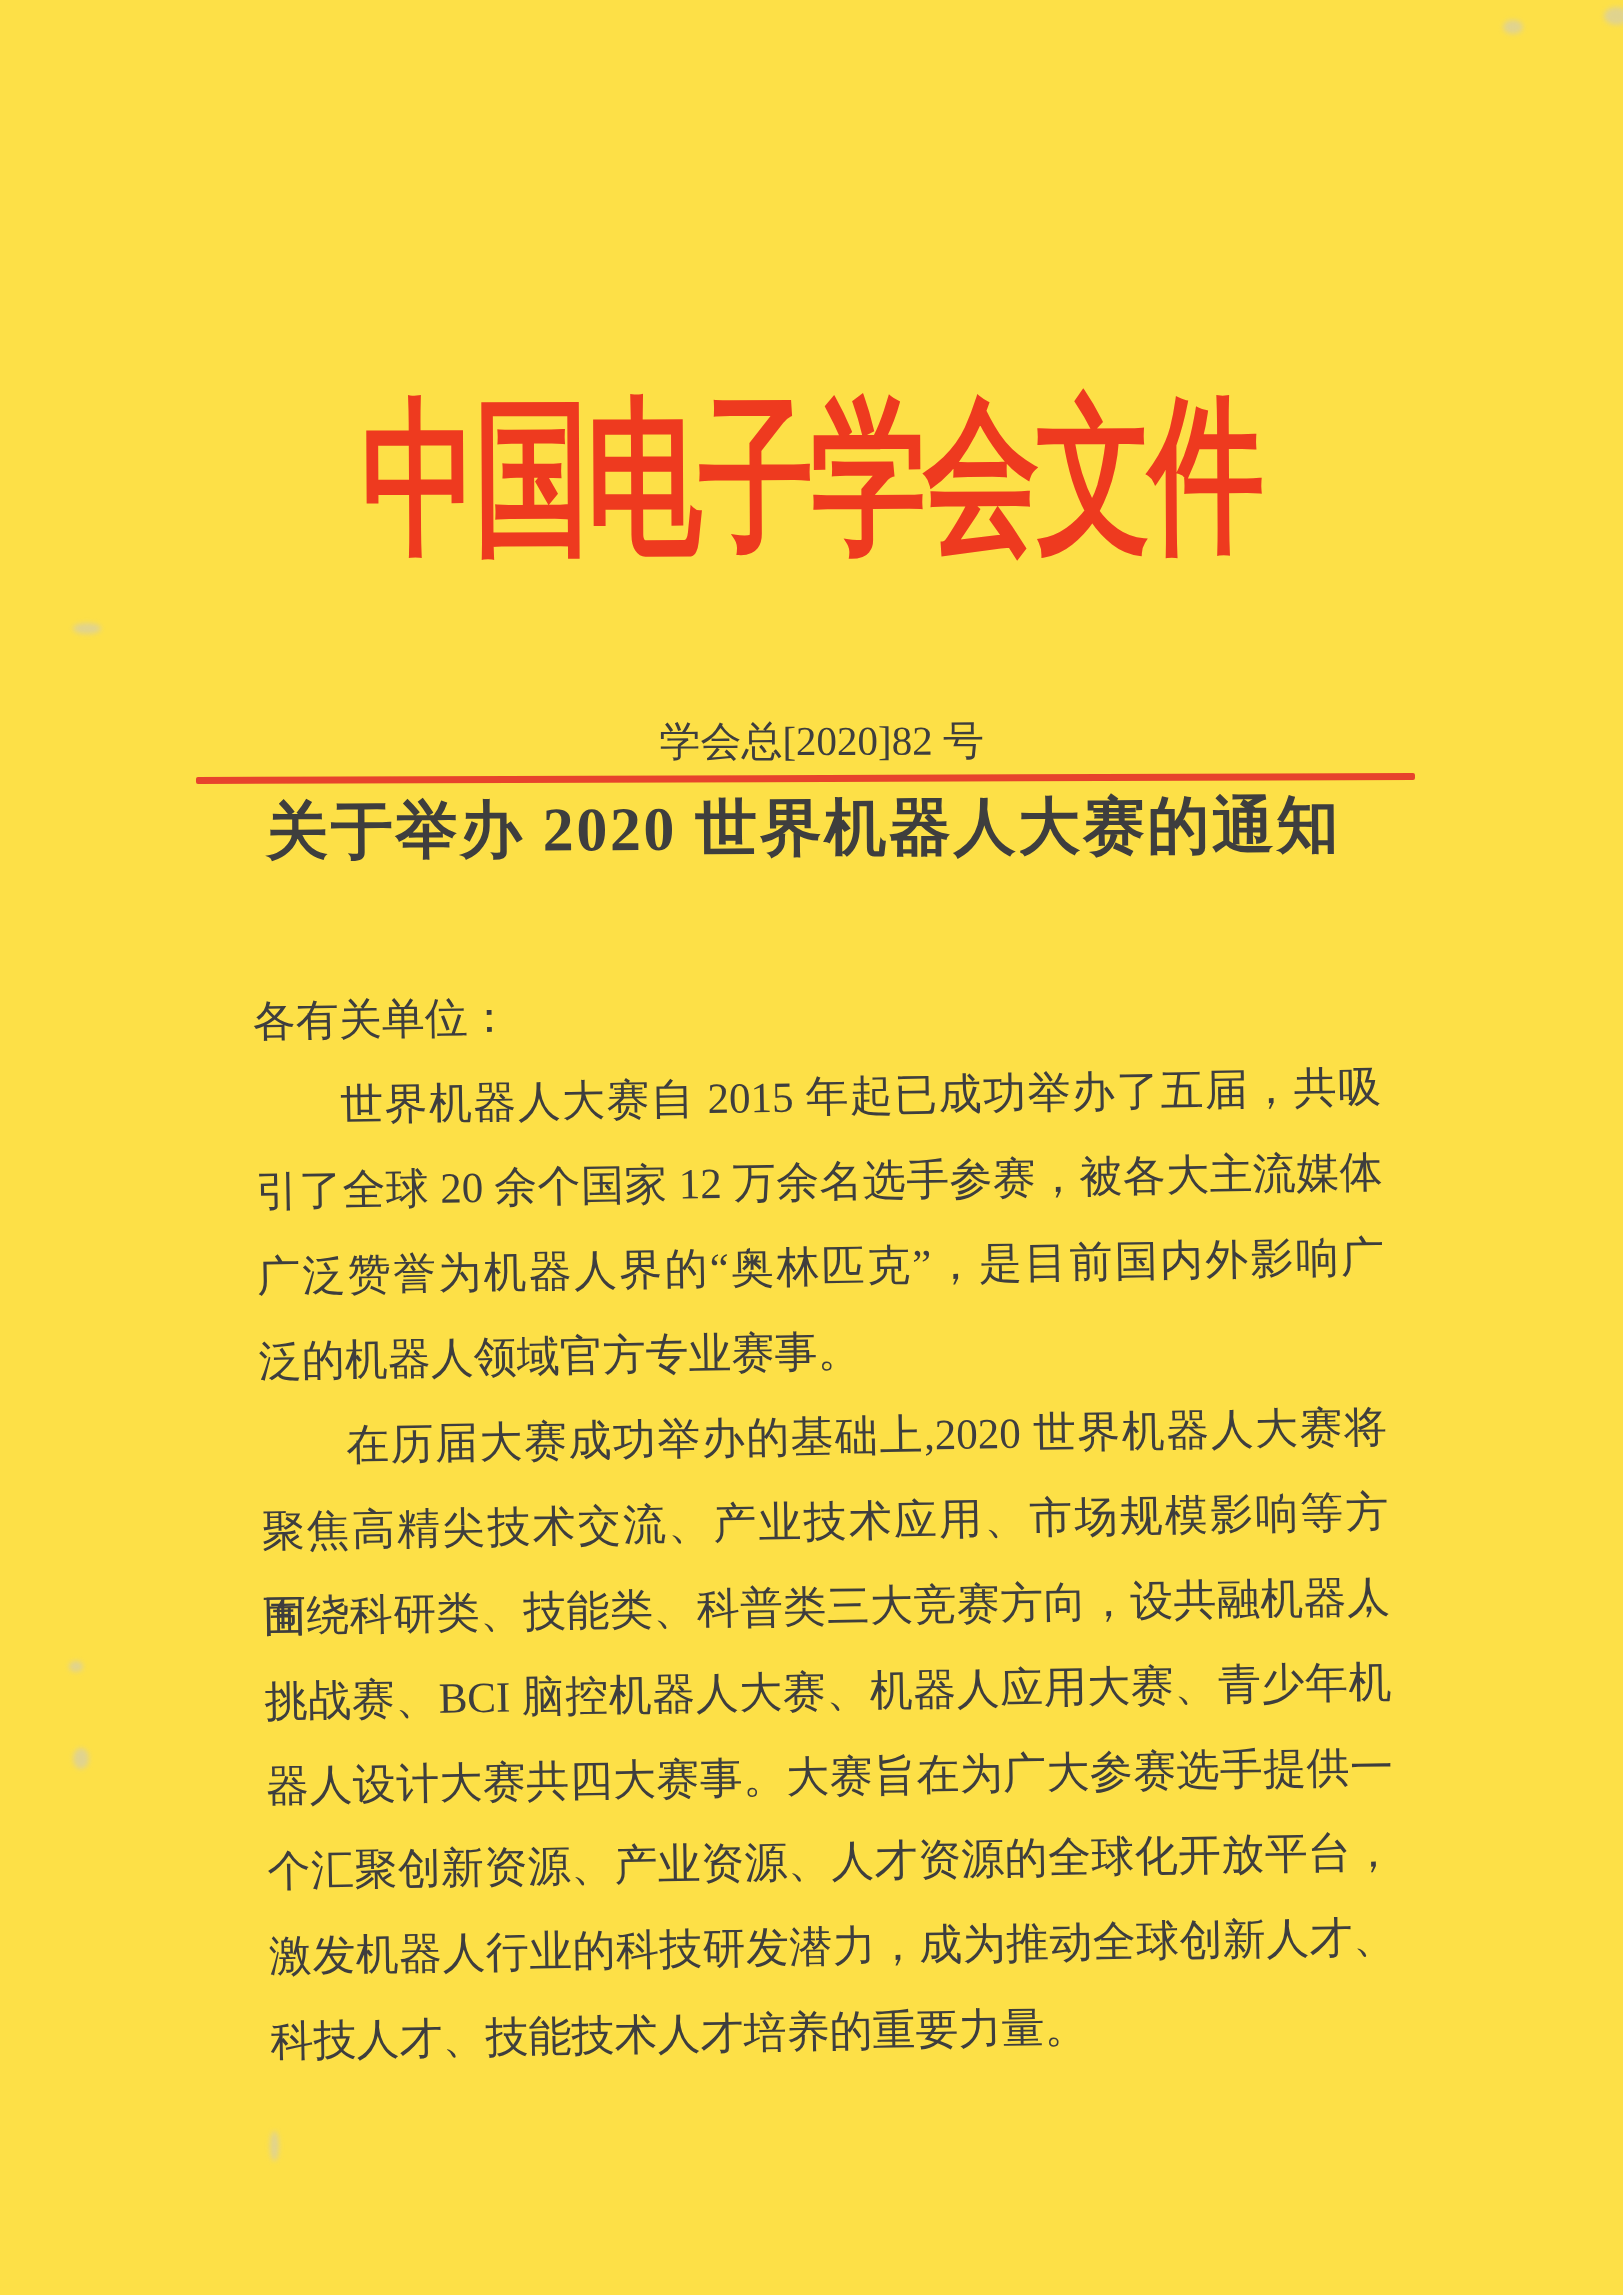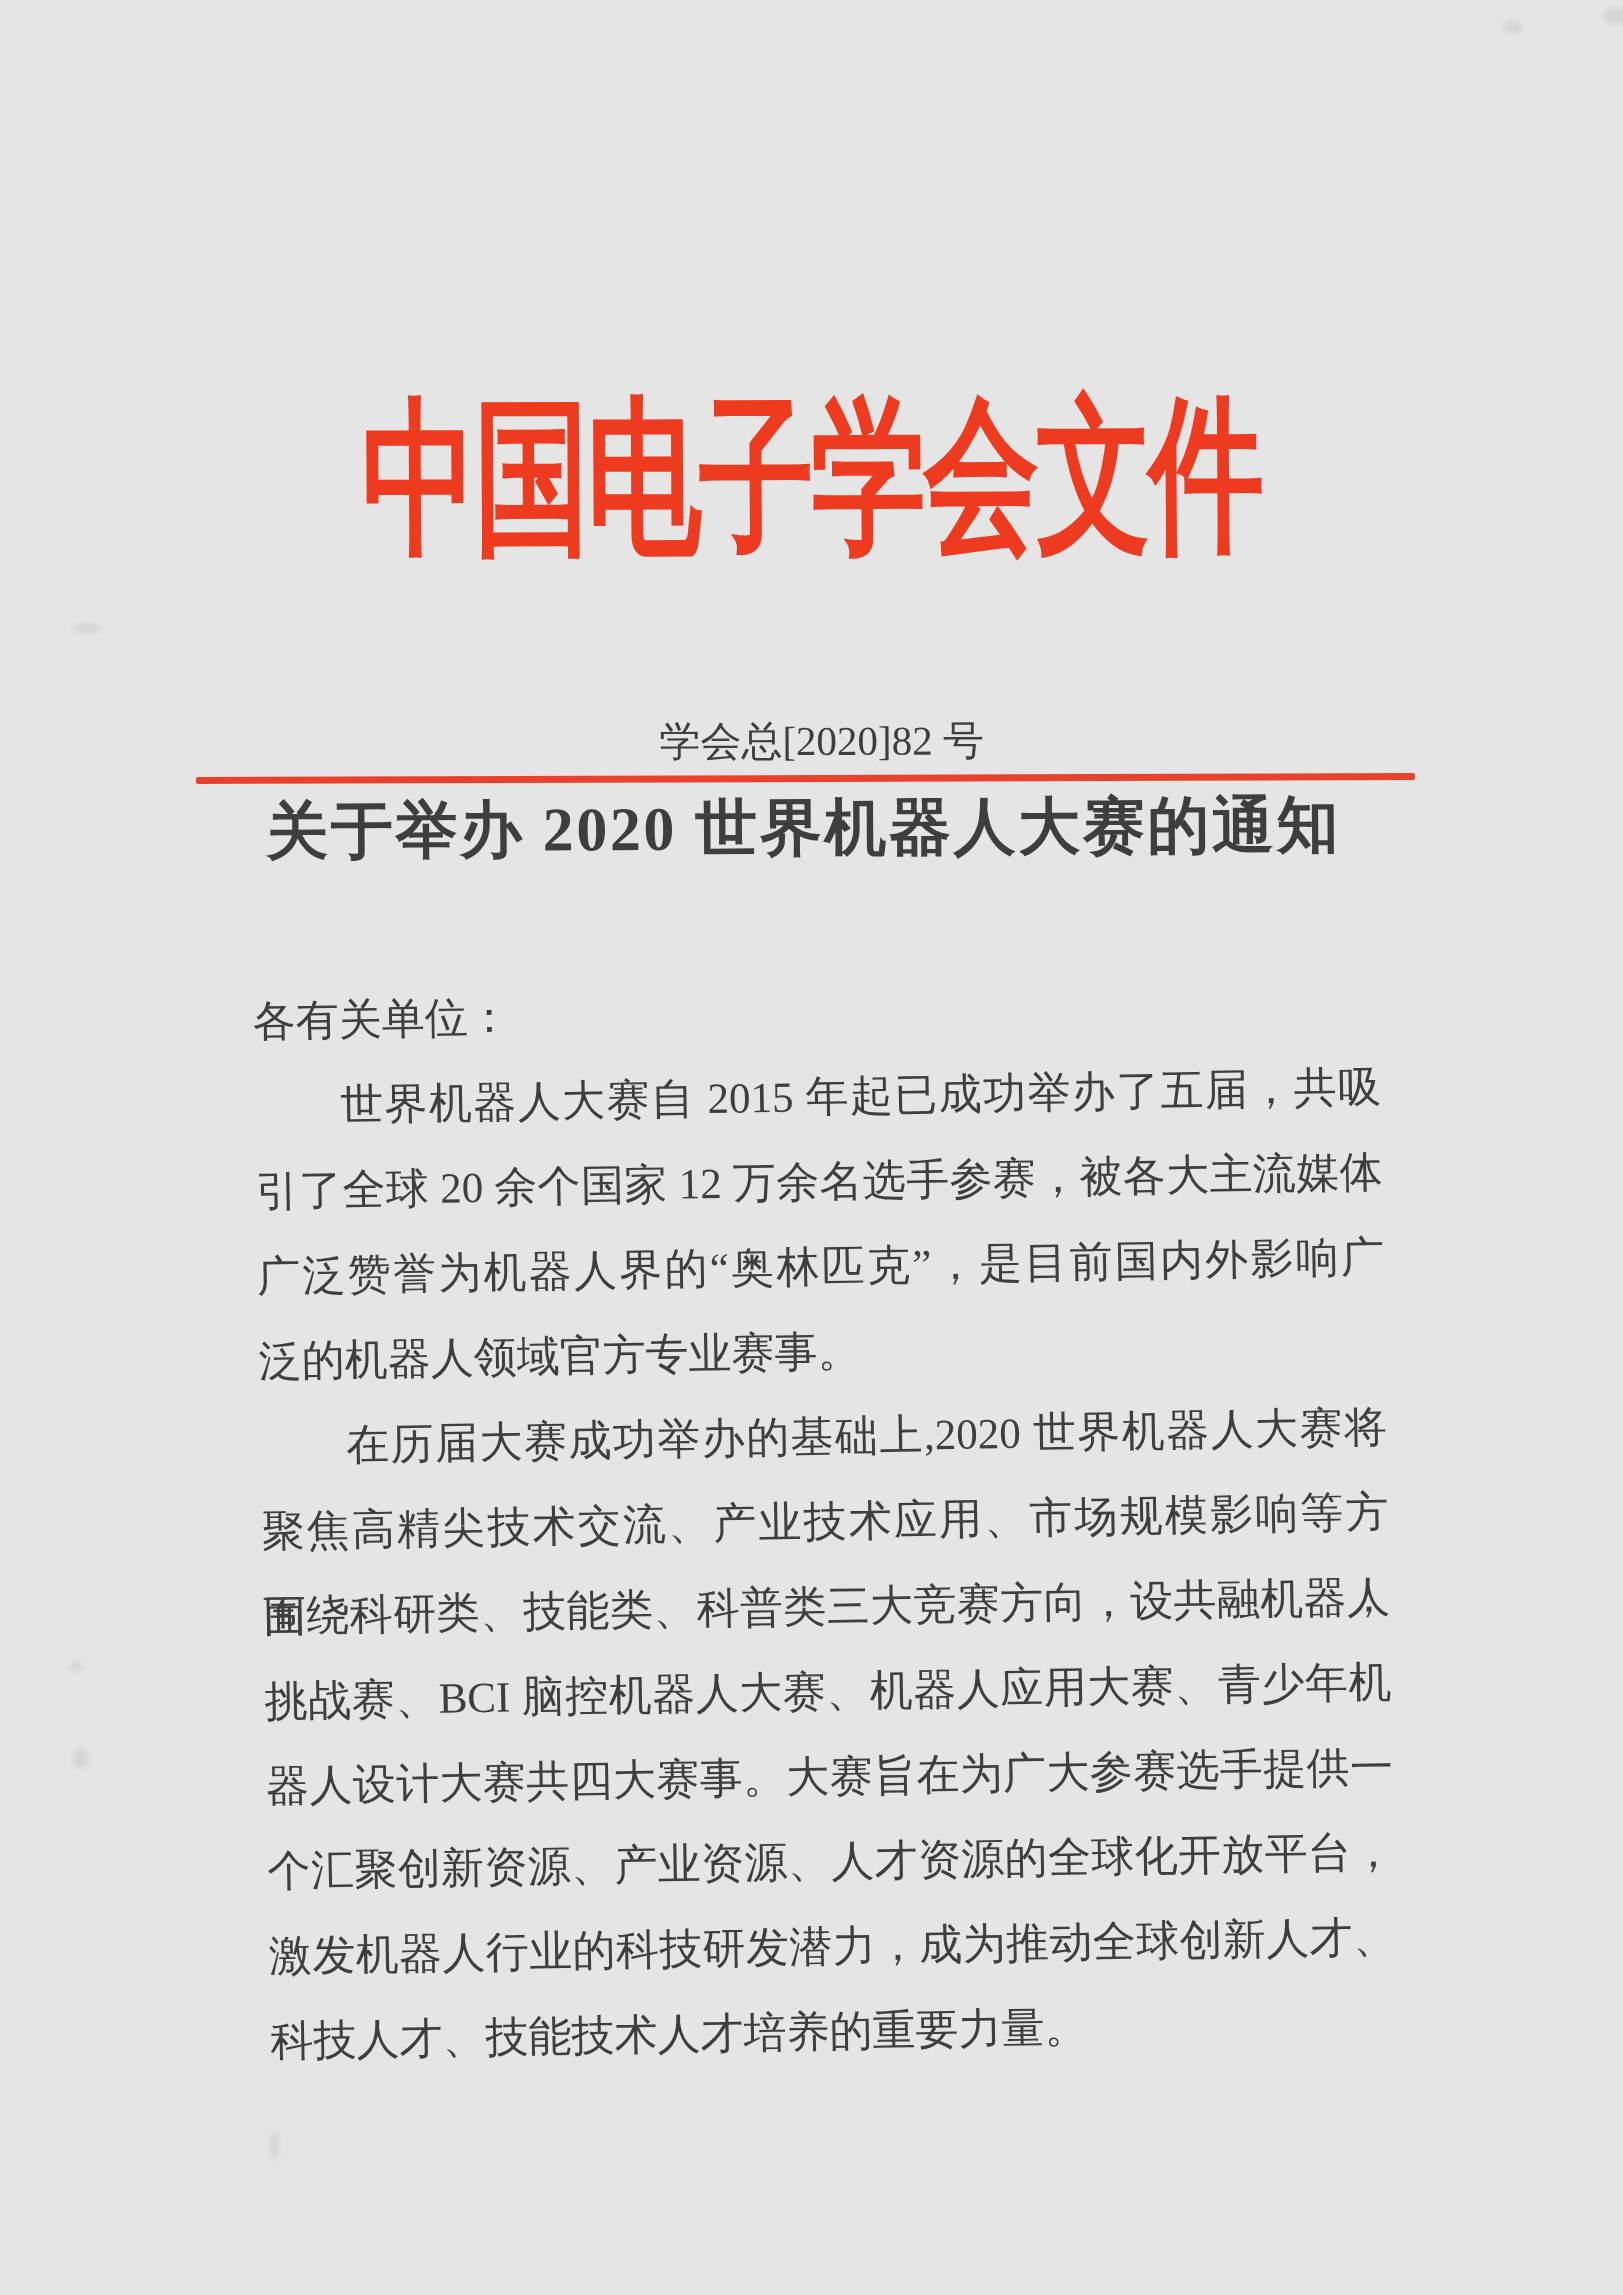--- a/index.html
+++ b/index.html
@@ -3,21 +3,21 @@
 <meta charset="utf-8">
 <style>
   html,body{margin:0;padding:0;}
   body{
     width:1623px;height:2295px;
     background:#ffffff;
     overflow:hidden;
     position:relative;
     font-family:"Liberation Serif","DejaVu Serif",serif;
   }
-  .page{position:absolute;inset:0;background:#e5e5e5;}
+  .page{position:absolute;inset:0;background:#fde047;}
 
   
   .letterhead{
     position:absolute;left:0;right:0;top:420px;
     text-align:center;
     font-size:115px;line-height:118px;
     font-weight:700;
     letter-spacing:-2.6px;
     color:var(--letterhead-red,#ee3a1f);
     transform:rotate(-0.3deg) scaleY(1.47);

